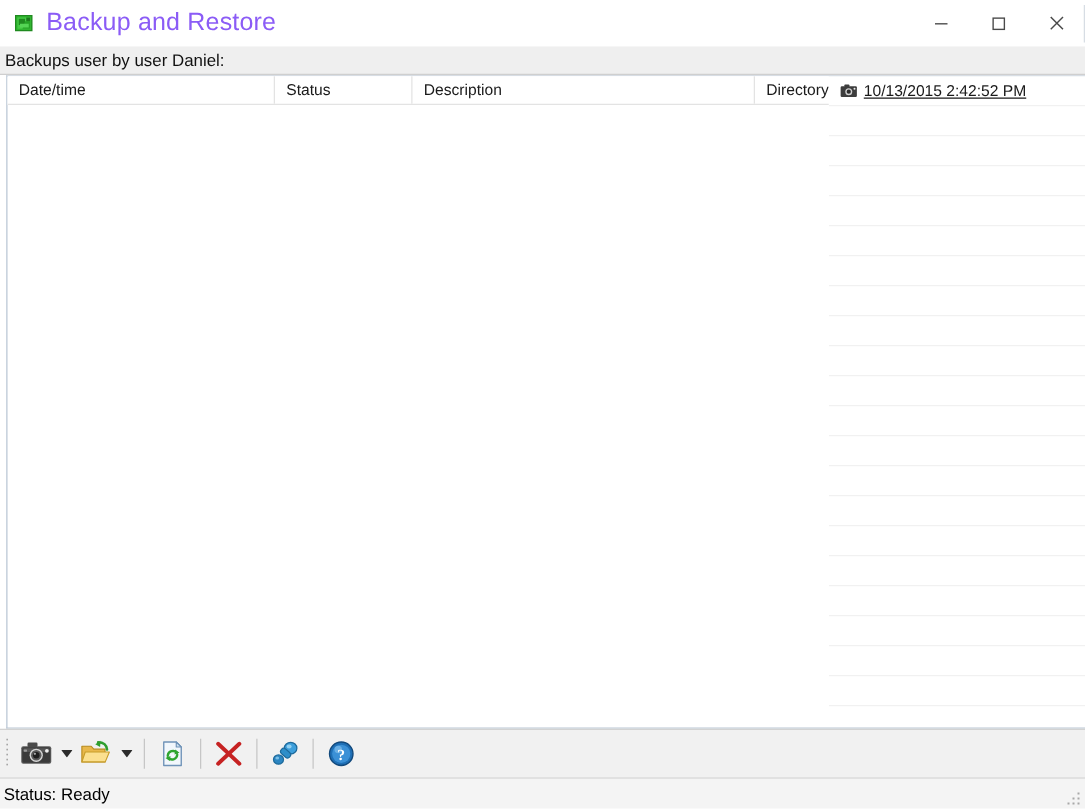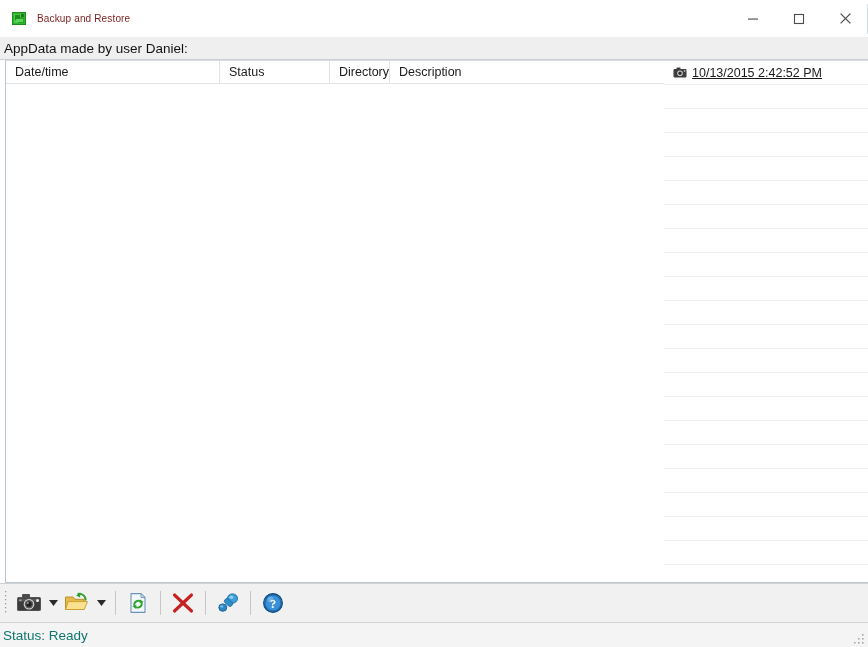--- a/index.html
+++ b/index.html
@@ -43,22 +43,22 @@
     gap: 9px;
   }
   .app-icon {
     width: 17px;
     height: 17px;
     position: relative;
     flex: 0 0 auto;
   }
   .app-icon svg { display: block; }
   .title-text {
-    font-size: 10px;
-    color: #7f1d1d;
+    font-size: 20px;
+    color: #8b5cf6;
     letter-spacing: 0.15px;
     white-space: nowrap;
   }
   .win-controls {
     position: absolute;
     right: 0;
     top: 0;
     height: 37px;
     display: flex;
   }
@@ -236,21 +236,21 @@
     min-height: 24px;
     background: #f4f4f4;
     display: flex;
     align-items: center;
     padding-left: 3px;
     position: relative;
     box-sizing: border-box;
   }
   .statusbar .status-text {
     font-size: 13.5px;
-    color: #0f766e;
+    color: #000000;
     white-space: nowrap;
   }
   .resize-grip {
     position: absolute;
     right: 2px;
     bottom: 1px;
     width: 14px;
     height: 14px;
   }
   .resize-grip svg { display:block; }
@@ -291,31 +291,31 @@
         <svg width="13" height="13" viewBox="0 0 13 13">
           <line x1="1.6" y1="1.6" x2="11.4" y2="11.4" stroke="#4a4a4a" stroke-width="1.2"></line>
           <line x1="11.4" y1="1.6" x2="1.6" y2="11.4" stroke="#4a4a4a" stroke-width="1.2"></line>
         </svg>
       </button>
       <div class="win-sep"></div>
     </div>
   </div>
 
   <div class="label-strip">
-    <span class="caption">AppData made by user Daniel:</span>
+    <span class="caption">Backups user by user Daniel:</span>
   </div>
 
   <div class="listview-wrap">
     <div class="listview">
 
       <div class="lv-header">
         <div class="hcell col-date">Date/time</div>
         <div class="hcell col-status">Status</div>
+        <div class="hcell col-desc">Description</div>
         <div class="hcell col-dir">Directory</div>
-        <div class="hcell col-desc">Description</div>
       </div>
 
       <div class="lv-body">
 
         <div class="lv-row">
           <div class="cell col-date cell-with-icon">
             <span class="row-icon">
               <svg width="14" height="13" viewBox="0 0 14 13">
                 <rect x="0.5" y="3" width="13" height="8.5" rx="1" fill="#3d3d3d"></rect>
                 <rect x="3.5" y="1.5" width="4" height="2" rx="0.6" fill="#3d3d3d"></rect>

